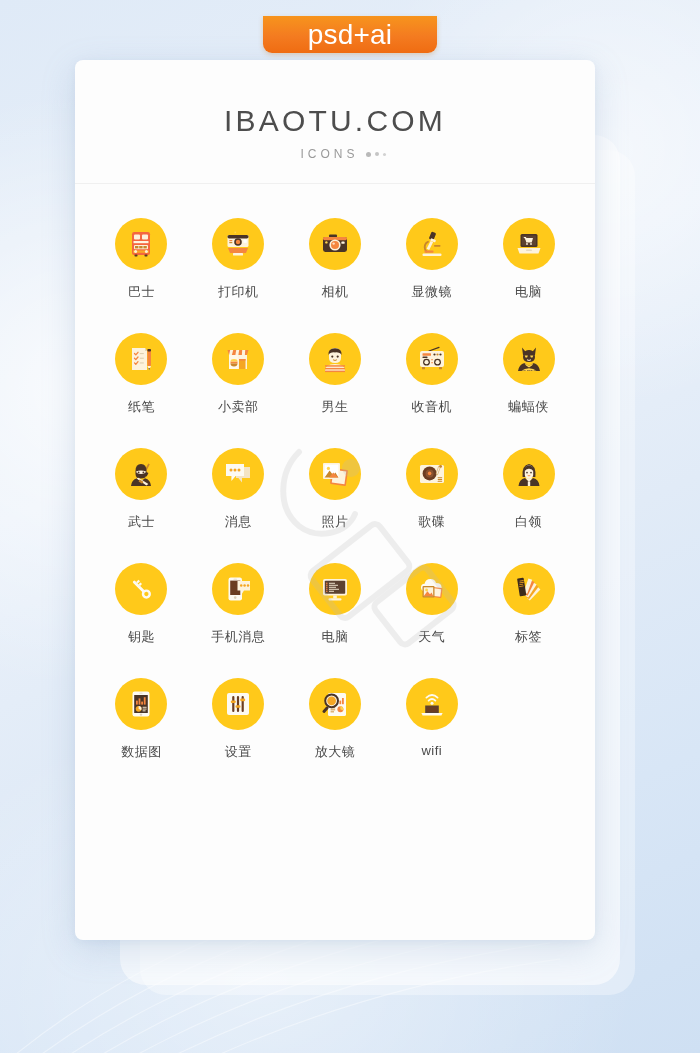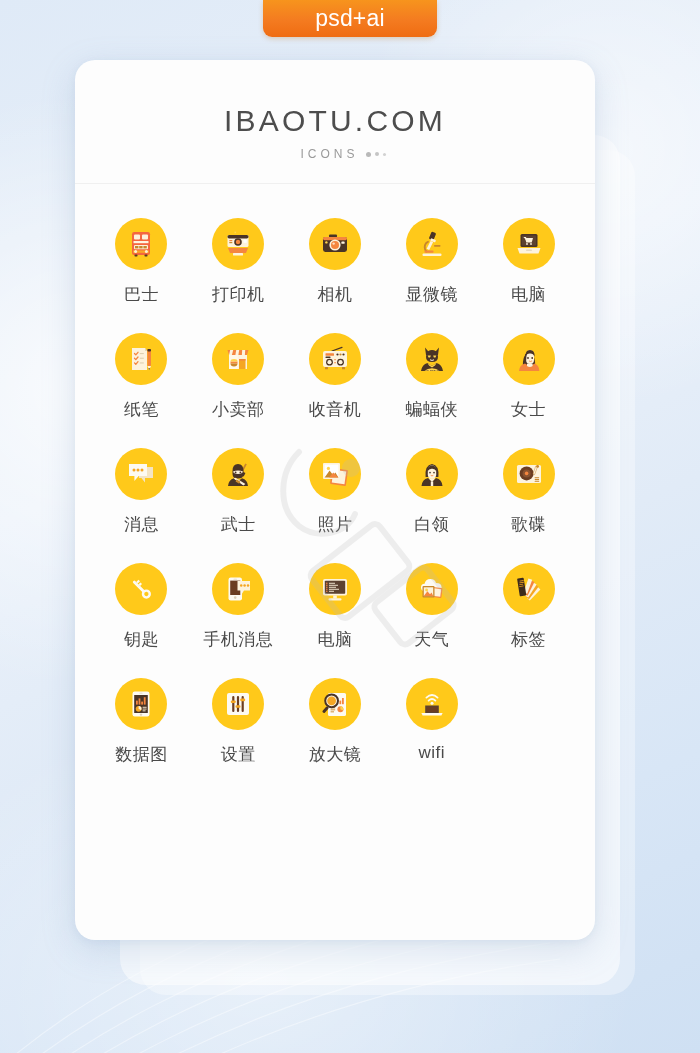--- a/index.html
+++ b/index.html
@@ -59,27 +59,27 @@
     height: 460px;
     opacity: .55;
     pointer-events: none;
   }
 
   
   .badge {
     position: absolute;
     left: 50%;
     transform: translateX(-50%);
-    top: 0;
+    top: 16px;
     width: 174px;
     height: 37px;
     border-radius: 0 0 9px 9px;
     background: linear-gradient(180deg, #f7941d 0%, #f47b20 55%, #ef6c12 100%);
     color: #ffffff;
-    font-size: 23px;
+    font-size: 28px;
     letter-spacing: .2px;
     display: flex;
     align-items: center;
     justify-content: center;
     z-index: 40;
     box-shadow: 0 2px 5px rgba(190,110,20,.25);
   }
 
   
   .card-back-2 {
@@ -103,21 +103,21 @@
     z-index: 6;
   }
 
   
   .card {
     position: absolute;
     left: 75px;
     top: 60px;
     width: 520px;
     height: 880px;
-    border-radius: 20px;
+    border-radius: 8px;
     background: #fdfdfd;
     box-shadow: 0 10px 34px rgba(120,150,185,.22),
                 0 2px 8px rgba(120,150,185,.10);
     z-index: 10;
     overflow: hidden;
   }
 
   
   .card-header {
     padding-top: 44px;
@@ -173,21 +173,21 @@
     border-radius: 50%;
     background: #ffc91a;
     display: flex;
     align-items: center;
     justify-content: center;
     overflow: hidden;
   }
   .circle svg { display: block; }
   .cell-label {
     margin-top: 13px;
-    font-size: 17px;
+    font-size: 13px;
     color: #4a4a4a;
     letter-spacing: .5px;
     white-space: nowrap;
   }
 
   
   .watermark {
     position: absolute;
     left: 255px;
     top: 430px;
@@ -360,20 +360,38 @@
             <rect x="16" y="15" width="6.5" height="10" fill="#f5a623"></rect>
             <rect x="16" y="15" width="6.5" height="1.6" fill="#f5863f"></rect>
             <path d="M7.5 17.5 h7 v2 h-7 Z" fill="#f5863f"></path>
             <path d="M7.5 19.5 h7 q0 3 -3.5 3 t-3.5 -3 Z" fill="#c9872b"></path>
             <path d="M7.5 17.5 q0-2.4 3.5-2.4 t3.5 2.4 Z" fill="#ffd54f"></path>
           </svg>
         </div>
         <div class="cell-label">小卖部</div>
       </div>
 
+      <div class="cell">
+        <div class="circle">
+          <svg width="30" height="30" viewBox="0 0 30 30">
+            <path d="M9 11 Q9 4 15 4 Q21 4 21 11 L21 14 Q21 19 15 19 Q9 19 9 14 Z" fill="#fdf3dd"></path>
+            <path d="M8.4 11 Q8 4.2 15 4.2 Q22 4.2 21.6 11 Q20 8 15 8.4 Q10 8 8.4 11 Z" fill="#4a3426"></path>
+            <circle cx="12.3" cy="12.6" r="1.1" fill="#4a3426"></circle>
+            <circle cx="17.7" cy="12.6" r="1.1" fill="#4a3426"></circle>
+            <path d="M13.4 16 q1.6 1.2 3.2 0" stroke="#c9872b" stroke-width="1" fill="none" stroke-linecap="round"></path>
+            <path d="M5 27 Q5 20 15 20 Q25 20 25 27 Z" fill="#fdf3dd"></path>
+            <g fill="#f5863f">
+              <rect x="5" y="21.2" width="20" height="1.5"></rect>
+              <rect x="5" y="23.9" width="20" height="1.5"></rect>
+              <rect x="5" y="26.6" width="20" height="1.5"></rect>
+            </g>
+          </svg>
+        </div>
+        <div class="cell-label">男生</div>
+      </div>
 
 
       <div class="cell">
         <div class="circle">
           <svg width="30" height="30" viewBox="0 0 30 30">
             <path d="M12 7 L22 3.4" stroke="#4a3426" stroke-width="1.2" stroke-linecap="round"></path>
             <rect x="3" y="7" width="24" height="16" rx="2" fill="#fdf3dd"></rect>
             <rect x="5.5" y="9.2" width="8.5" height="2.6" rx=".6" fill="#f5863f"></rect>
             <rect x="5.5" y="12.6" width="5" height="1.4" rx=".5" fill="#4a3426"></rect>
             <circle cx="17.5" cy="10.5" r="1.1" fill="#4a3426"></circle>
@@ -401,49 +419,20 @@
             <path d="M16.1 11.4 h3.2 l-.8 2 h-1.6 Z" fill="#ffd54f"></path>
             <path d="M13.3 16 q1.7 1.1 3.4 0" stroke="#fdf3dd" stroke-width="1" fill="none" stroke-linecap="round"></path>
             <path d="M4 27 Q5 20.5 10.5 19 L15 22 L19.5 19 Q25 20.5 26 27 Z" fill="#4a3426"></path>
             <path d="M10.5 19 L15 22 L19.5 19 L18 21.6 L15 23.4 L12 21.6 Z" fill="#ffd54f"></path>
             <path d="M7.5 26.8 q3-2.6 7.5-2.6 t7.5 2.6 q-2.5-.6 -3.6 .4 q-1.2-1.6 -2.3 -.2 q-.8-1.6 -1.6 0 q-1.1-1.4 -2.3 .2 q-1.1-1 -3.6 -.4 Z" fill="#ffd54f"></path>
           </svg>
         </div>
         <div class="cell-label">蝙蝠侠</div>
       </div>
 
-      <div class="cell">
-        <div class="circle">
-          <svg width="30" height="30" viewBox="0 0 30 30">
-            <path d="M9 24 Q8 10 15 9 Q22 10 21 24 Z" fill="#4a3426"></path>
-            <path d="M12 12 Q12 6 16 6 Q20 6 20 12 L20 16 Q20 20 16 20 Q12 20 12 16 Z" fill="#fdf3dd"></path>
-            <path d="M11.6 13 Q11 6 16 6 Q21 6 20.6 13 Q19.4 9.4 16 9.6 Q12.8 9.4 11.6 13 Z" fill="#4a3426"></path>
-            <path d="M11.2 10 Q9.6 17 10.6 24 L13 24 Q11.4 17 12.6 10 Z" fill="#4a3426"></path>
-            <circle cx="14" cy="14" r=".9" fill="#4a3426"></circle>
-            <circle cx="18.2" cy="14" r=".9" fill="#4a3426"></circle>
-            <path d="M15.4 17.2 q1.1 .8 2.2 0" stroke="#f5863f" stroke-width=".9" fill="none" stroke-linecap="round"></path>
-            <path d="M5 27 Q5.5 21 11 19.6 L16 22.4 L20.4 19.6 Q25 21 25.4 27 Z" fill="#f5863f"></path>
-            <path d="M13 19.8 h5.6 v2.2 q-2.8 2 -5.6 0 Z" fill="#fdf3dd"></path>
-          </svg>
-        </div>
-        <div class="cell-label">女士</div>
-      </div>
-
-      <div class="cell">
-        <div class="circle">
-          <svg width="30" height="30" viewBox="0 0 30 30">
-            <path d="M13 8 H27 V19 H19 L19 23.6 L15.4 19 H13 Z" fill="#f4e4c4"></path>
-            <path d="M3 5 H21 V17 H12.6 L8.4 22 L8.4 17 H3 Z" fill="#fdfaf2"></path>
-            <circle cx="8" cy="11" r="1.5" fill="#f5a623"></circle>
-            <circle cx="12" cy="11" r="1.5" fill="#f5a623"></circle>
-            <circle cx="16" cy="11" r="1.5" fill="#f5a623"></circle>
-          </svg>
-        </div>
-        <div class="cell-label">消息</div>
-      </div>
 
       <div class="cell">
         <div class="circle">
           <svg width="30" height="30" viewBox="0 0 30 30">
             <rect x="19.4" y="4" width="1.8" height="13" rx=".6" fill="#c9872b" transform="rotate(28 20 10)"></rect>
             <rect x="19.2" y="13" width="2.6" height="4" rx=".6" fill="#4a3426" transform="rotate(28 20 15)"></rect>
             <path d="M9.5 12 Q9.5 5 15 5 Q20.5 5 20.5 12 L20.5 15 Q20.5 19.6 15 19.6 Q9.5 19.6 9.5 15 Z" fill="#4a3426"></path>
             <path d="M10 12.6 q5-2 10 0 q-.5 2.4 -5 2.4 q-4.5 0 -5 -2.4 Z" fill="#fdf3dd"></path>
             <circle cx="12.6" cy="13.4" r=".9" fill="#4a3426"></circle>
             <circle cx="17.4" cy="13.4" r=".9" fill="#4a3426"></circle>
@@ -451,67 +440,80 @@
             <path d="M10.6 19.6 L20.4 26.6 L22.4 25 L12.4 18.8 Z" fill="#fdf3dd"></path>
             <rect x="12.8" y="21.4" width="4.4" height="2.4" rx=".5" fill="#c9872b" transform="rotate(32 15 22.6)"></rect>
           </svg>
         </div>
         <div class="cell-label">武士</div>
       </div>
 
       <div class="cell">
         <div class="circle">
           <svg width="30" height="30" viewBox="0 0 30 30">
+            <path d="M13 8 H27 V19 H19 L19 23.6 L15.4 19 H13 Z" fill="#f4e4c4"></path>
+            <path d="M3 5 H21 V17 H12.6 L8.4 22 L8.4 17 H3 Z" fill="#fdfaf2"></path>
+            <circle cx="8" cy="11" r="1.5" fill="#f5a623"></circle>
+            <circle cx="12" cy="11" r="1.5" fill="#f5a623"></circle>
+            <circle cx="16" cy="11" r="1.5" fill="#f5a623"></circle>
+          </svg>
+        </div>
+        <div class="cell-label">消息</div>
+      </div>
+
+      <div class="cell">
+        <div class="circle">
+          <svg width="30" height="30" viewBox="0 0 30 30">
             <rect x="11" y="10" width="16" height="16" rx="1" fill="#f5863f" transform="rotate(8 19 18)"></rect>
             <rect x="12.6" y="11.6" width="12.8" height="12.8" fill="#fdf3dd" transform="rotate(8 19 18)"></rect>
             <rect x="3" y="4" width="17" height="16" rx="1" fill="#fdf3dd"></rect>
             <rect x="4.6" y="5.6" width="13.8" height="12.8" fill="#fff"></rect>
             <circle cx="8.4" cy="9.4" r="1.6" fill="#ffd54f"></circle>
             <path d="M4.6 18.4 L9.6 11.6 L13.2 16.2 L15.4 13.6 L18.4 18.4 Z" fill="#c9872b"></path>
             <path d="M9.2 18.4 L13.2 13.4 L18.4 18.4 Z" fill="#f5863f"></path>
           </svg>
         </div>
         <div class="cell-label">照片</div>
       </div>
 
-
-      <div class="cell">
-        <div class="circle">
-          <svg width="30" height="30" viewBox="0 0 30 30">
-            <path d="M8.6 18 Q7.6 6 15 5 Q22.4 6 21.4 18 Z" fill="#4a3426"></path>
-            <path d="M10.8 12 Q10.8 6.6 15 6.6 Q19.2 6.6 19.2 12 L19.2 15.4 Q19.2 19.4 15 19.4 Q10.8 19.4 10.8 15.4 Z" fill="#fdf3dd"></path>
-            <path d="M10.4 12.6 Q10 6.4 15 6.4 Q20 6.4 19.6 12.6 Q18 9.6 15 9.8 Q12 9.6 10.4 12.6 Z" fill="#4a3426"></path>
-            <circle cx="13" cy="13.6" r=".85" fill="#4a3426"></circle>
-            <circle cx="17" cy="13.6" r=".85" fill="#4a3426"></circle>
-            <path d="M14 16.6 q1 .8 2 0" stroke="#f5863f" stroke-width=".85" fill="none" stroke-linecap="round"></path>
-            <path d="M4.5 27 Q5 20.6 11 19 L15 22.4 L19 19 Q25 20.6 25.5 27 Z" fill="#4a3426"></path>
-            <path d="M11.6 19.2 h6.8 L15 23 Z" fill="#fdf3dd"></path>
-            <path d="M13.8 22.6 h2.4 v4.4 h-2.4 Z" fill="#fdf3dd"></path>
-          </svg>
-        </div>
-        <div class="cell-label">白领</div>
-      </div>
 
       <div class="cell">
         <div class="circle">
           <svg width="30" height="30" viewBox="0 0 30 30">
             <rect x="3" y="6" width="24" height="18" rx="1.6" fill="#fdf3dd"></rect>
             <circle cx="12.6" cy="14.4" r="7" fill="#6b3d22"></circle>
             <circle cx="12.6" cy="14.4" r="4" fill="#8a5330"></circle>
             <circle cx="12.6" cy="14.4" r="1.8" fill="#f5863f"></circle>
             <path d="M23.5 7.6 L20.6 15.6 L19 15 L21.8 7 Z" fill="#fdfaf2" stroke="#c9872b" stroke-width=".5"></path>
             <circle cx="23.6" cy="7.4" r="1.4" fill="#c9872b"></circle>
             <g fill="#c9872b">
               <rect x="20.6" y="18.2" width="4.6" height="1" rx=".4"></rect>
               <rect x="20.6" y="20" width="4.6" height="1" rx=".4"></rect>
               <rect x="20.6" y="21.8" width="4.6" height="1" rx=".4"></rect>
             </g>
           </svg>
         </div>
         <div class="cell-label">歌碟</div>
+      </div>
+
+      <div class="cell">
+        <div class="circle">
+          <svg width="30" height="30" viewBox="0 0 30 30">
+            <path d="M8.6 18 Q7.6 6 15 5 Q22.4 6 21.4 18 Z" fill="#4a3426"></path>
+            <path d="M10.8 12 Q10.8 6.6 15 6.6 Q19.2 6.6 19.2 12 L19.2 15.4 Q19.2 19.4 15 19.4 Q10.8 19.4 10.8 15.4 Z" fill="#fdf3dd"></path>
+            <path d="M10.4 12.6 Q10 6.4 15 6.4 Q20 6.4 19.6 12.6 Q18 9.6 15 9.8 Q12 9.6 10.4 12.6 Z" fill="#4a3426"></path>
+            <circle cx="13" cy="13.6" r=".85" fill="#4a3426"></circle>
+            <circle cx="17" cy="13.6" r=".85" fill="#4a3426"></circle>
+            <path d="M14 16.6 q1 .8 2 0" stroke="#f5863f" stroke-width=".85" fill="none" stroke-linecap="round"></path>
+            <path d="M4.5 27 Q5 20.6 11 19 L15 22.4 L19 19 Q25 20.6 25.5 27 Z" fill="#4a3426"></path>
+            <path d="M11.6 19.2 h6.8 L15 23 Z" fill="#fdf3dd"></path>
+            <path d="M13.8 22.6 h2.4 v4.4 h-2.4 Z" fill="#fdf3dd"></path>
+          </svg>
+        </div>
+        <div class="cell-label">白领</div>
       </div>
 
       <div class="cell">
         <div class="circle">
           <svg width="30" height="30" viewBox="0 0 30 30">
             <g transform="rotate(-45 15 15)">
               <rect x="13.8" y="4" width="2.8" height="17" rx="1.2" fill="#fdfaf2"></rect>
               <rect x="16.6" y="6.6" width="3.2" height="2.2" fill="#fdfaf2"></rect>
               <rect x="16.6" y="10" width="2.6" height="2.2" fill="#fdfaf2"></rect>
               <circle cx="15.2" cy="22.4" r="4.6" fill="#fdfaf2"></circle>

